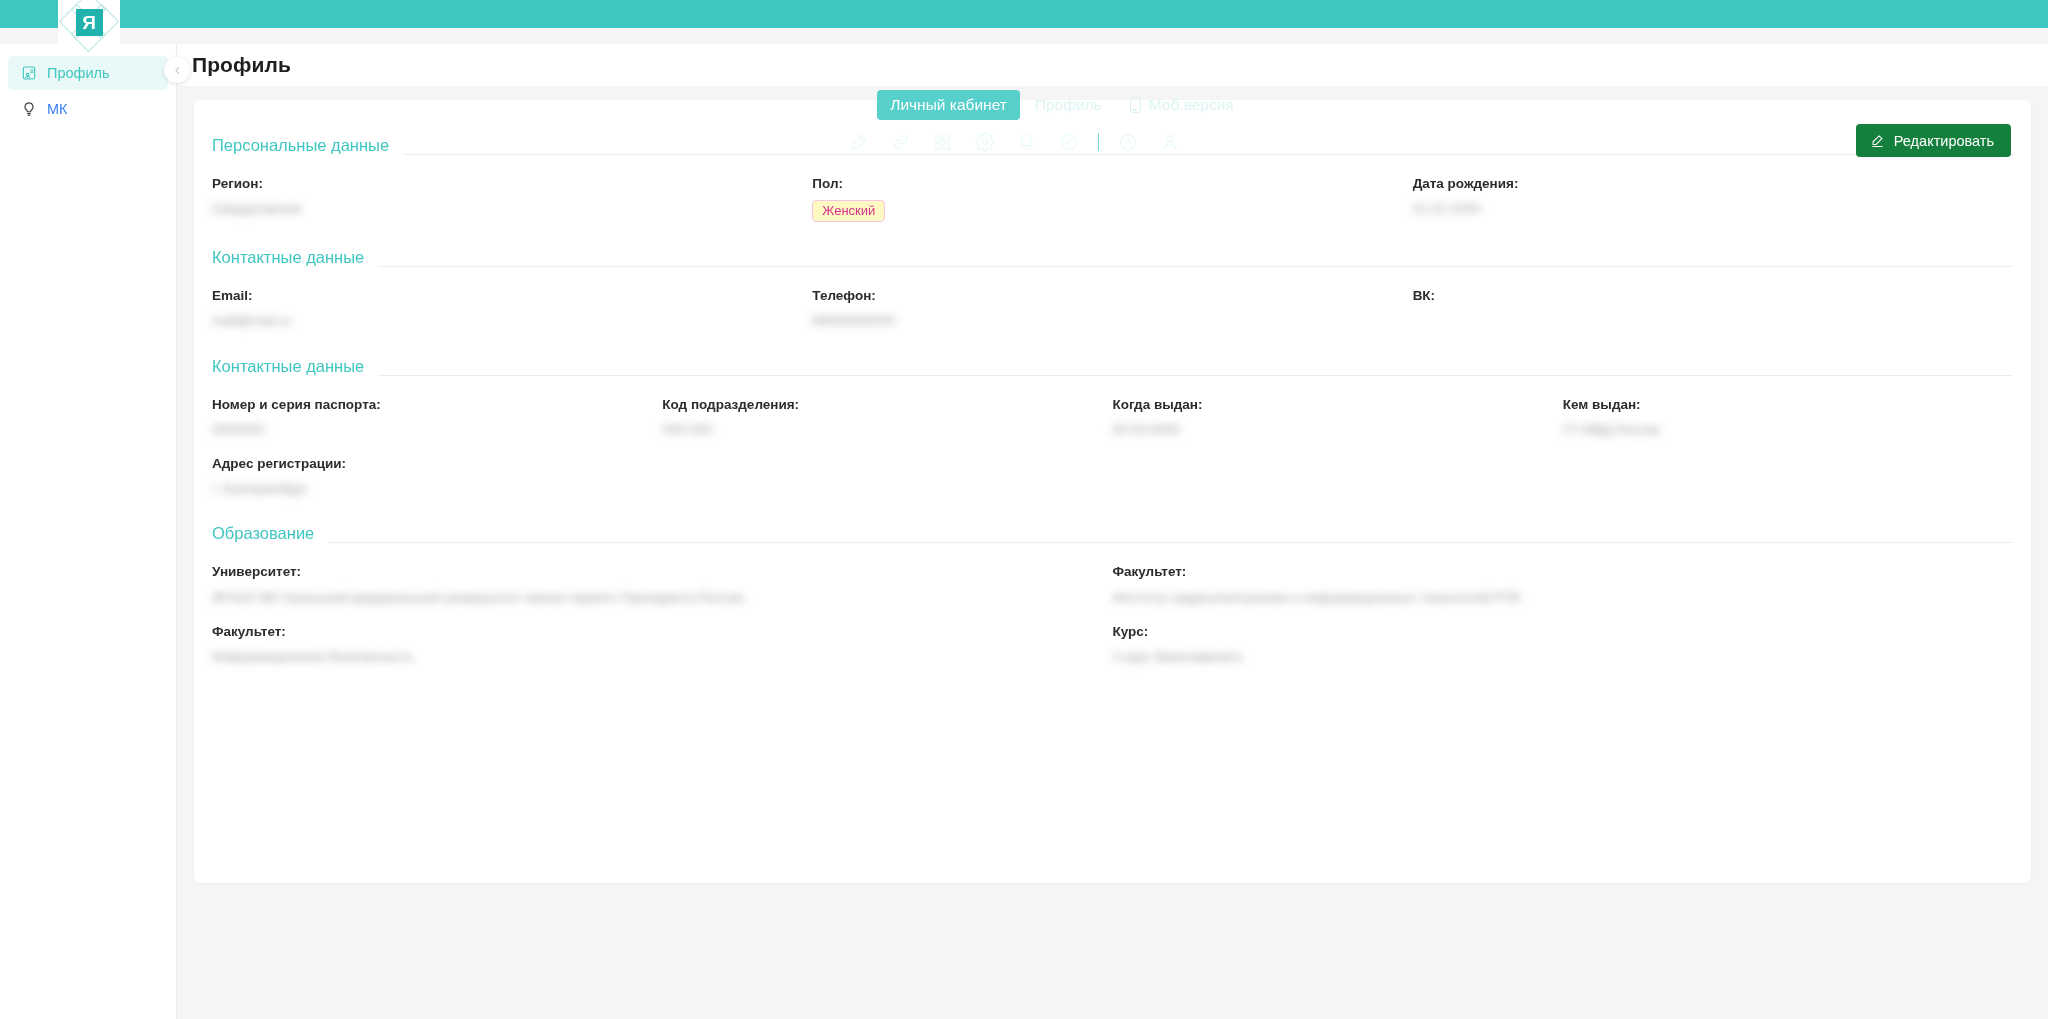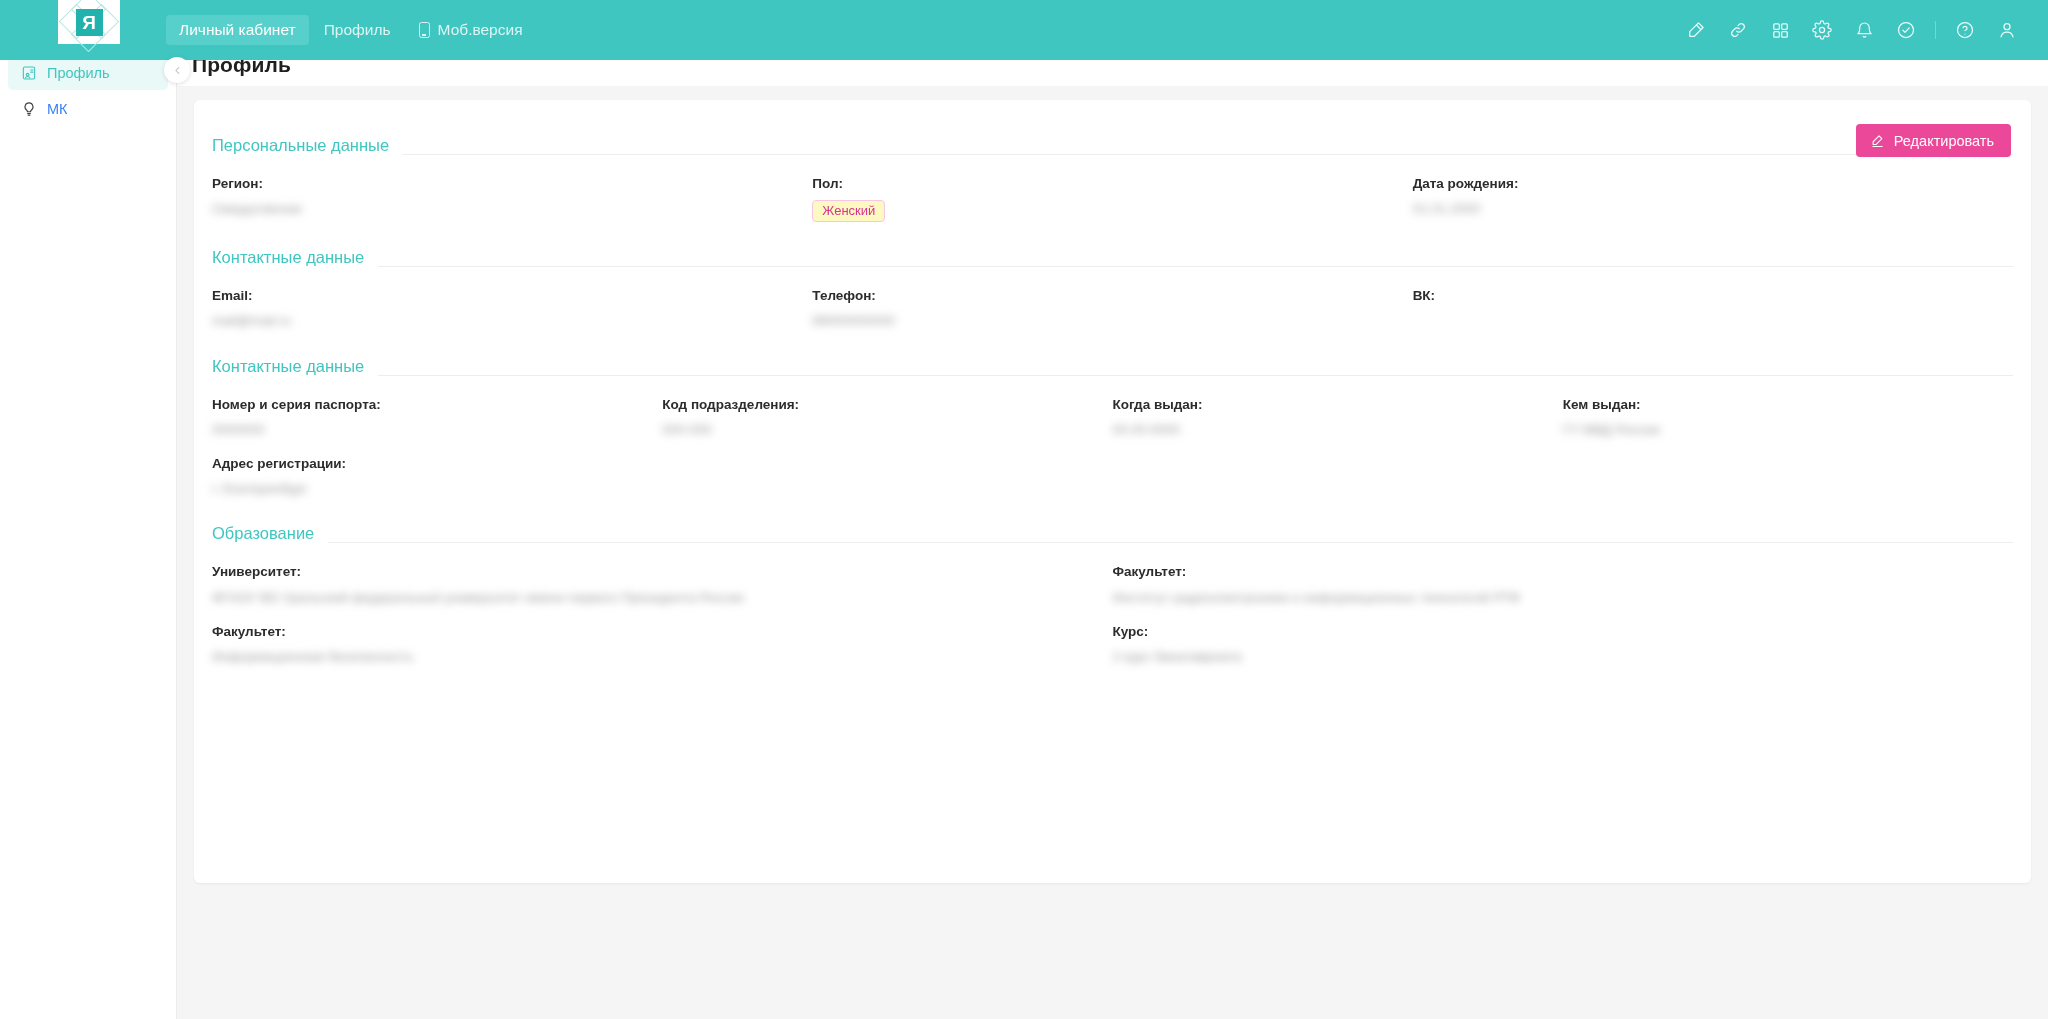--- a/index.html
+++ b/index.html
@@ -12,25 +12,26 @@
     background: #f5f5f5;
     font-family: "Liberation Sans", "DejaVu Sans", sans-serif;
     color: #2a2a2a;
   }
 
   
   .topbar {
     position: absolute;
     top: 0; left: 0;
     width: 2048px;
-    height: 60px;
+    height: 28px;
     background: #3fc6c0;
     display: flex;
     align-items: center;
     z-index: 30;
+    flex-direction: column;
   }
   .topbar-logo-slot {
     width: 90px; height: 44px;
     flex: 0 0 90px;
   }
   .topbar-nav {
     display: flex;
     align-items: center;
     height: 44px;
     gap: 2px;
@@ -222,21 +223,21 @@
     padding: 22px 18px 34px 18px;
   }
 
   .edit-btn {
     position: absolute;
     top: 24px; right: 20px;
     height: 33px;
     padding: 0 17px 0 14px;
     border: none;
     border-radius: 4px;
-    background: #ec4899;
+    background: #15803d;
     color: #ffffff;
     font-size: 14.5px;
     font-family: inherit;
     display: flex;
     align-items: center;
     gap: 9px;
     cursor: pointer;
   }
 
   

